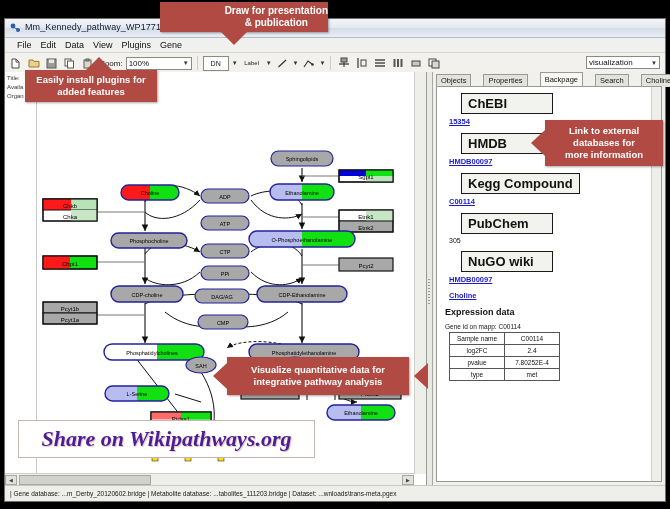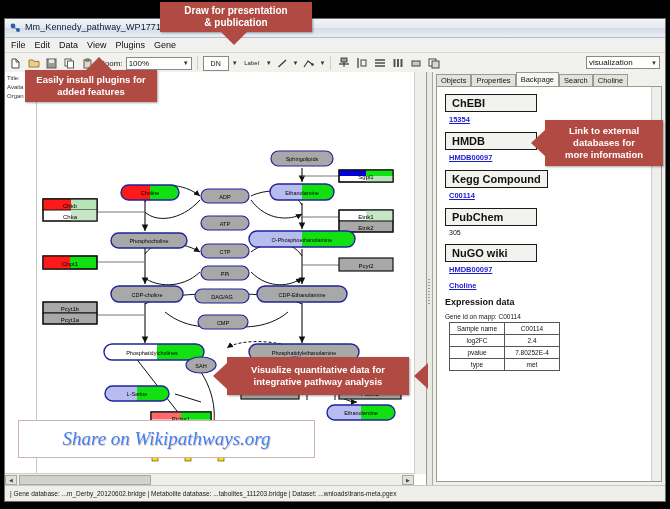--- a/index.html
+++ b/index.html
@@ -12,21 +12,21 @@
   
   .titlebar{position:relative;height:18px;
     background:linear-gradient(to bottom,#f2f4f8 0%,#e4e9f0 48%,#d5dce6 52%,#e9eef4 100%);
     border-bottom:1px solid #b6bcc4;}
   .titlebar .tb-icon{position:absolute;left:4px;top:3px;width:12px;height:12px;}
   .titlebar .tb-text{position:absolute;left:20px;top:3px;font-size:9px;color:#0b1c33;
      letter-spacing:.1px;white-space:nowrap;}
 
   
   .menubar{height:14px;background:#f0f0ee;border-bottom:1px solid #d7d7d2;
-           display:flex;align-items:center;padding-left:6px;gap:9px;}
+           display:flex;align-items:center;padding-left:12px;gap:9px;}
   .menubar span{font-size:9px;color:#101010;}
 
   
   .toolbar{height:20px;background:#f2f1ee;border-bottom:1px solid #c8c8c2;
            display:flex;align-items:center;padding:0 3px;gap:3px;position:relative;}
   .tbtn{width:15px;height:15px;display:flex;align-items:center;justify-content:center;
         font-size:9px;color:#3b3b3b;}
   .tsep{width:1px;height:14px;background:#cfcfc9;margin:0 2px;}
   .zlab{font-size:8px;color:#1b1b1b;margin-left:2px;}
   .zoomsel{width:66px;height:13px;background:#fff;border:1px solid #8a8a84;
@@ -61,29 +61,29 @@
   .hscroll .ar{position:absolute;top:1px;width:10px;height:8px;background:#e2e2dc;
      border:1px solid #a8a8a2;font-size:5px;text-align:center;line-height:8px;color:#444;}
   .vscroll{position:absolute;right:0;top:0;bottom:11px;width:11px;background:#eeeeea;
      border-left:1px solid #cfcfc9;}
 
   
   svg.pw{position:absolute;left:0;top:0;}
 
   
   .tabrow{position:absolute;left:3px;top:2px;right:3px;height:13px;display:flex;
-          align-items:flex-end;gap:0px;}
+          align-items:flex-end;gap:12px;}
   .tab{font-size:7.5px;padding:1px 4px 1px 4px;border:1px solid #9a9a94;
        background:#e3e3de;color:#151515;border-bottom:none;line-height:10px;}
   .tab.active{background:#f7f7f4;font-weight:normal;padding-top:2px;padding-bottom:2px;}
   .bpanel{position:absolute;left:3px;top:14px;right:3px;bottom:3px;background:#fff;
      border:1px solid #9a9a94;overflow:hidden;}
   .bpinner{position:absolute;left:0;top:0;right:9px;bottom:0;padding:6px 0 0 8px;}
   .dbhead{display:inline-block;min-width:78px;border:1.4px solid #1a1a1a;background:#f2f2ee;
-     font-size:11px;font-weight:bold;color:#111;padding:2px 6px;margin-bottom:3px;}
+     font-size:13px;font-weight:bold;color:#111;padding:2px 6px;margin-bottom:3px;margin-left:16px;}
   .dblink{display:block;font-size:7.5px;color:#1a1ad0;text-decoration:underline;
      margin:0 0 7px 4px;font-weight:bold;}
   .dbtext{display:block;font-size:7px;color:#111;margin:0 0 7px 4px;}
   .exphead{font-size:9px;font-weight:bold;color:#111;margin:2px 0 6px 0;}
   .geneid{font-size:6.5px;color:#111;margin-bottom:2px;}
   table.expr{border-collapse:collapse;margin-left:4px;}
   table.expr td{border:1px solid #555;font-size:6.5px;color:#111;text-align:center;
      padding:2px 4px;min-width:46px;}
   .bpv{position:absolute;right:0;top:0;bottom:0;width:9px;background:#eeeeea;
      border-left:1px solid #cfcfc9;}
@@ -99,22 +99,22 @@
      display:flex;align-items:center;justify-content:center;}
   .arrow-dn{position:absolute;width:0;height:0;border-left:13px solid transparent;
      border-right:13px solid transparent;border-top:13px solid #b04a42;}
   .arrow-up{position:absolute;width:0;height:0;border-left:13px solid transparent;
      border-right:13px solid transparent;border-bottom:13px solid #b04a42;}
   .arrow-lf{position:absolute;width:0;height:0;border-top:13px solid transparent;
      border-bottom:13px solid transparent;border-right:14px solid #b04a42;}
   .sharebox{position:absolute;left:18px;top:420px;width:295px;height:36px;
      background:#fff;border:1px solid #c9b3b3;display:flex;align-items:center;
      justify-content:center;}
-  .sharetxt{font-family:"Liberation Serif",serif;font-style:italic;font-weight:normal;
-     font-size:19px;color:#3b82f6;text-shadow:1px 1px 0 #e9c8c4;}
+  .sharetxt{font-family:"Liberation Serif",serif;font-style:italic;font-weight:bold;
+     font-size:22px;color:#4c1d95;text-shadow:1px 1px 0 #e9c8c4;}
 </style>
 </head>
 <body>
 
 <div id="root">
 
   <div class="win">
 
     <div class="titlebar">
       <svg class="tb-icon" viewBox="0 0 12 12">
@@ -615,21 +615,21 @@
           <div class="bpv"></div>
         </div>
       </div>
     </div>
 
     <div class="statusbar">
       <span class="st">| Gene database: ...m_Derby_20120602.bridge | Metabolite database: ...tabolites_111203.bridge | Dataset: ...wnloads\trans-meta.pgex</span>
     </div>
   </div>
 
-  <div class="callout" style="left:160px;top:2px;width:152px;height:30px;font-size:10px;">
+  <div class="callout" style="left:160px;top:2px;width:168px;height:30px;font-size:10px;justify-content:flex-end;">
     <span style="white-space:pre-line">Draw for presentation
 &amp; publication</span>
   </div>
   <div class="arrow-dn" style="left:221px;top:32px;"></div>
 
   <div class="callout" style="left:25px;top:70px;width:132px;height:32px;font-size:9.5px;">
     <span style="white-space:pre-line">Easily install plugins for
 added features</span>
   </div>
   <div class="arrow-up" style="left:86px;top:57px;"></div>

